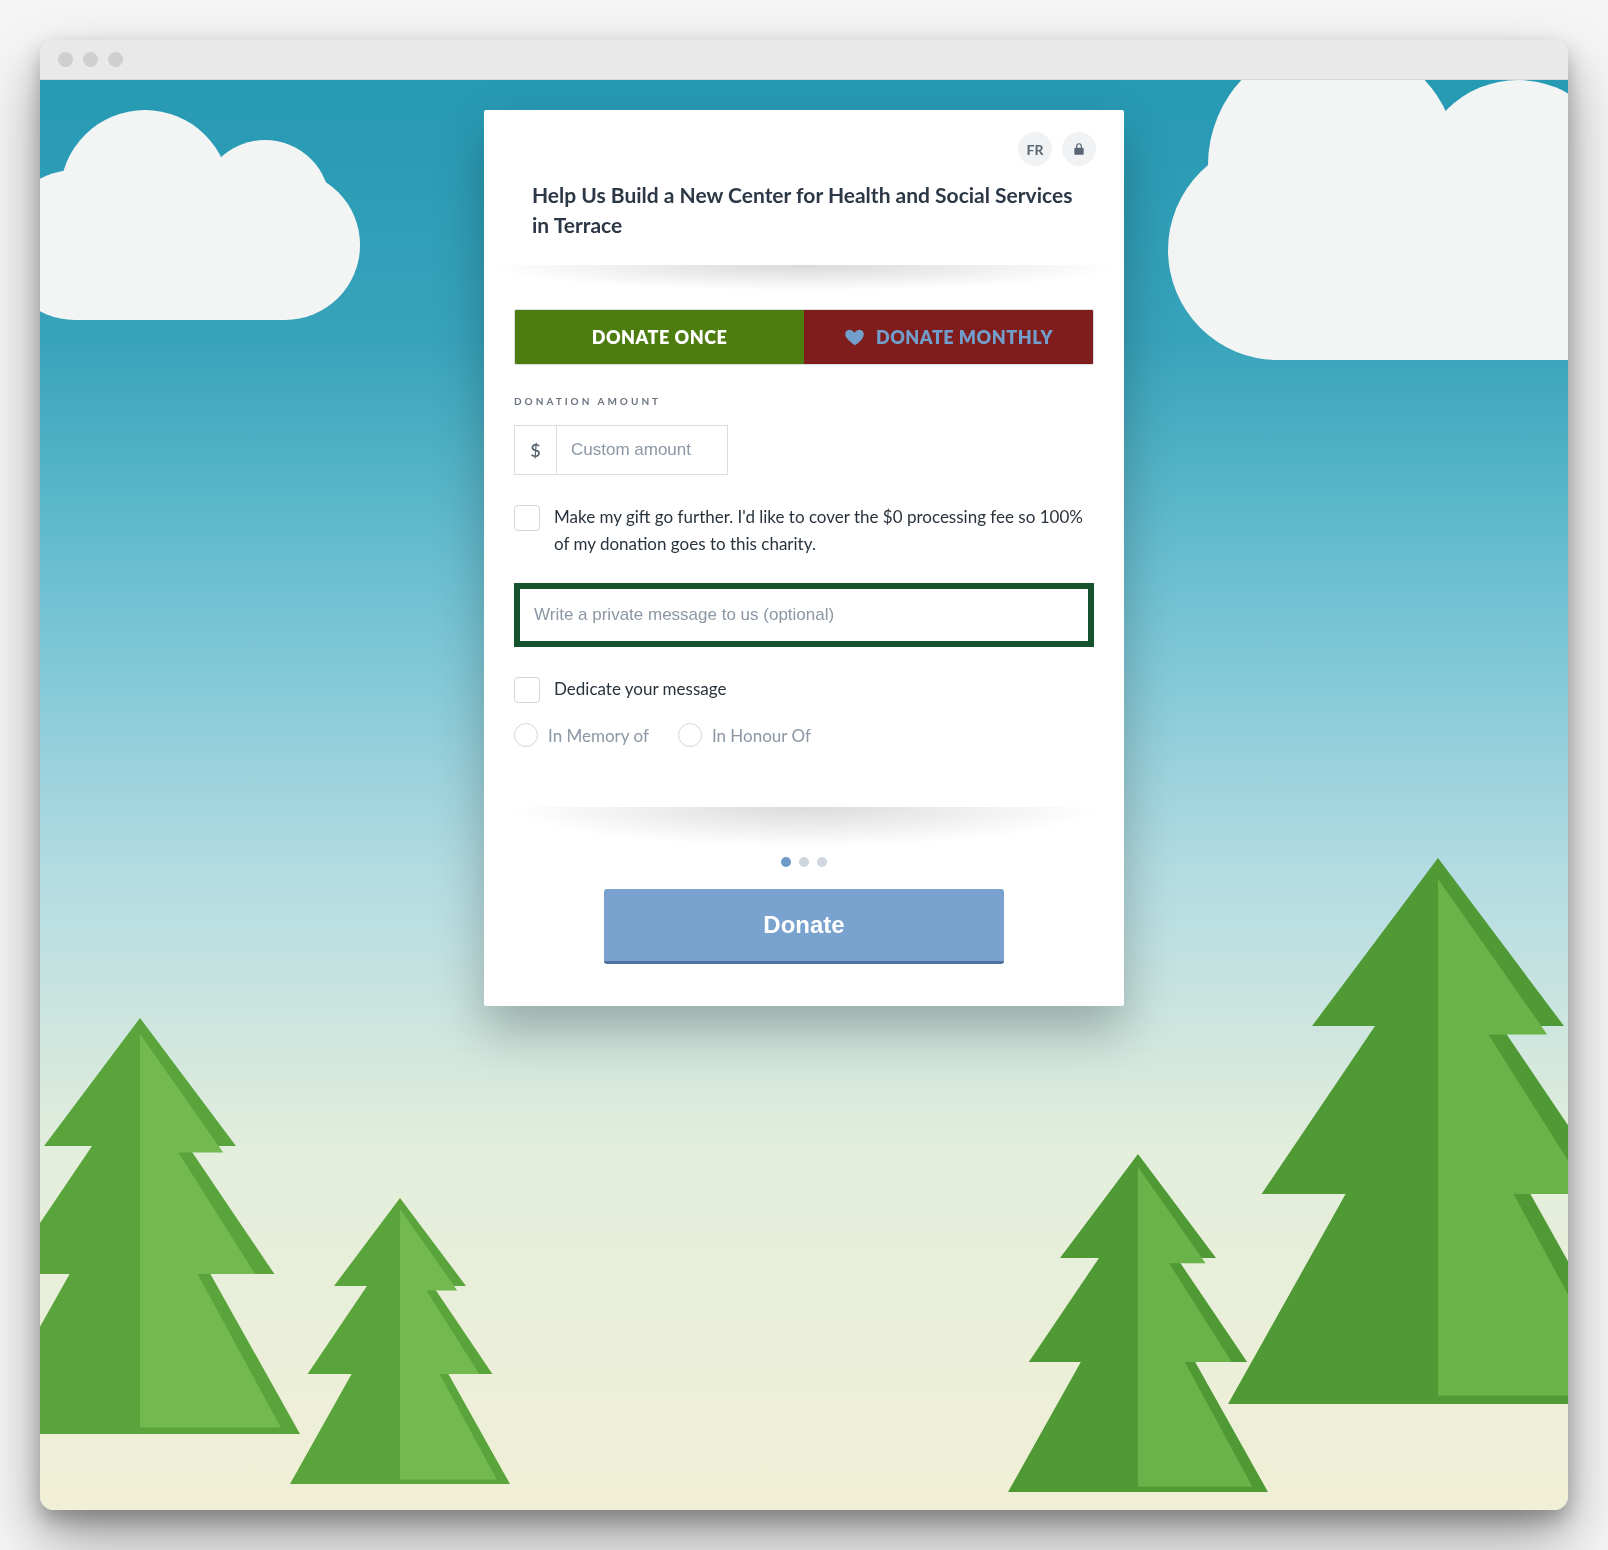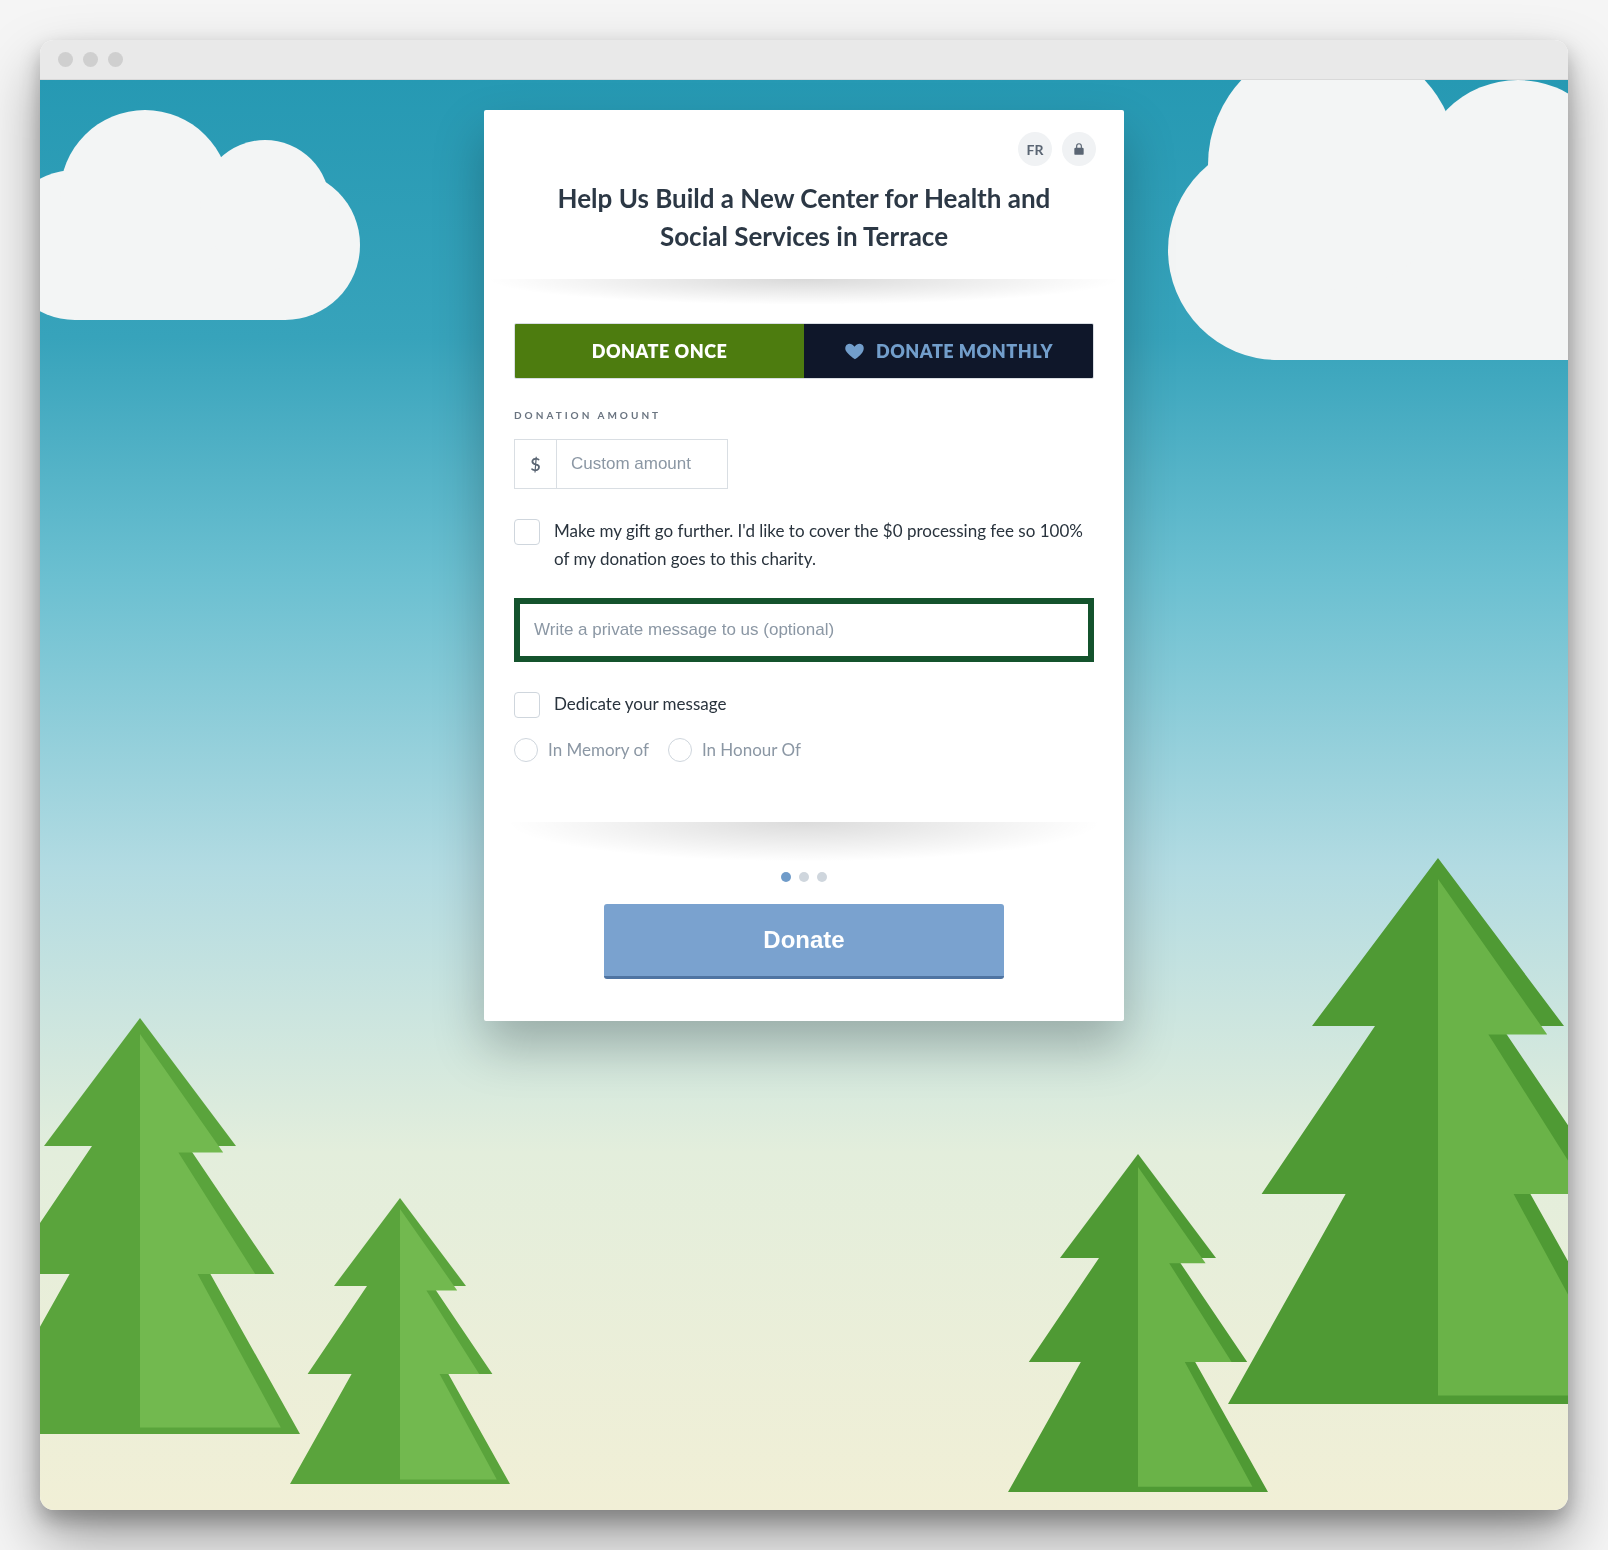--- a/index.html
+++ b/index.html
@@ -115,22 +115,22 @@
   .lang-chip, .lock-chip {
     width: 34px; height: 34px; border-radius: 50%;
     background: #f0f2f4;
     display:flex; align-items:center; justify-content:center;
     font-size: 14px; font-weight:700; color:#5a6573;
     cursor:pointer;
   }
   .lock-chip svg { width: 14px; height: 14px; fill:#5a6573; }
 
   .card-title {
-    text-align: center;
-    font-size: 26px;
+    text-align: left;
+    font-size: 21px;
     line-height: 1.45;
     font-weight: 700;
     color: #2c3845;
     padding: 0 20px;
   }
 
   .header-shadow {
     height: 26px;
     background: radial-gradient(ellipse at center top, rgba(0,0,0,0.15), rgba(0,0,0,0) 70%);
     margin-top: -2px;
@@ -156,21 +156,21 @@
     font-weight: 800;
     letter-spacing: 0.5px;
     cursor: pointer;
     display:flex; align-items:center; justify-content:center; gap:10px;
   }
   .tab.active {
     background: #4d7c0f;
     color: #ffffff;
   }
   .tab.inactive {
-    background: #0f172a;
+    background: #7f1d1d;
     color: #729ecb;
   }
   .tab.inactive svg { width:22px; height:22px; fill:#729ecb; }
 
   .section-label {
     font-size: 10px;
     font-weight: 700;
     letter-spacing: 3px;
     color: #6a7480;
     margin-bottom: 18px;
@@ -225,21 +225,21 @@
     padding: 16px 14px;
     font-size: 17px;
     margin-bottom: 28px;
     outline:none;
     color:#333;
   }
   .message-input::placeholder { color:#8b97a4; }
 
   .radio-row {
     display: flex;
-    gap: 19px;
+    gap: 29px;
     margin-bottom: 40px;
     align-items: center;
   }
   .radio-opt {
     display:flex; align-items:center; gap:10px;
     cursor:pointer;
   }
   .radio {
     width: 24px; height: 24px; border-radius: 50%;
     border: 1px solid #cfd6dd; background:#fff;

